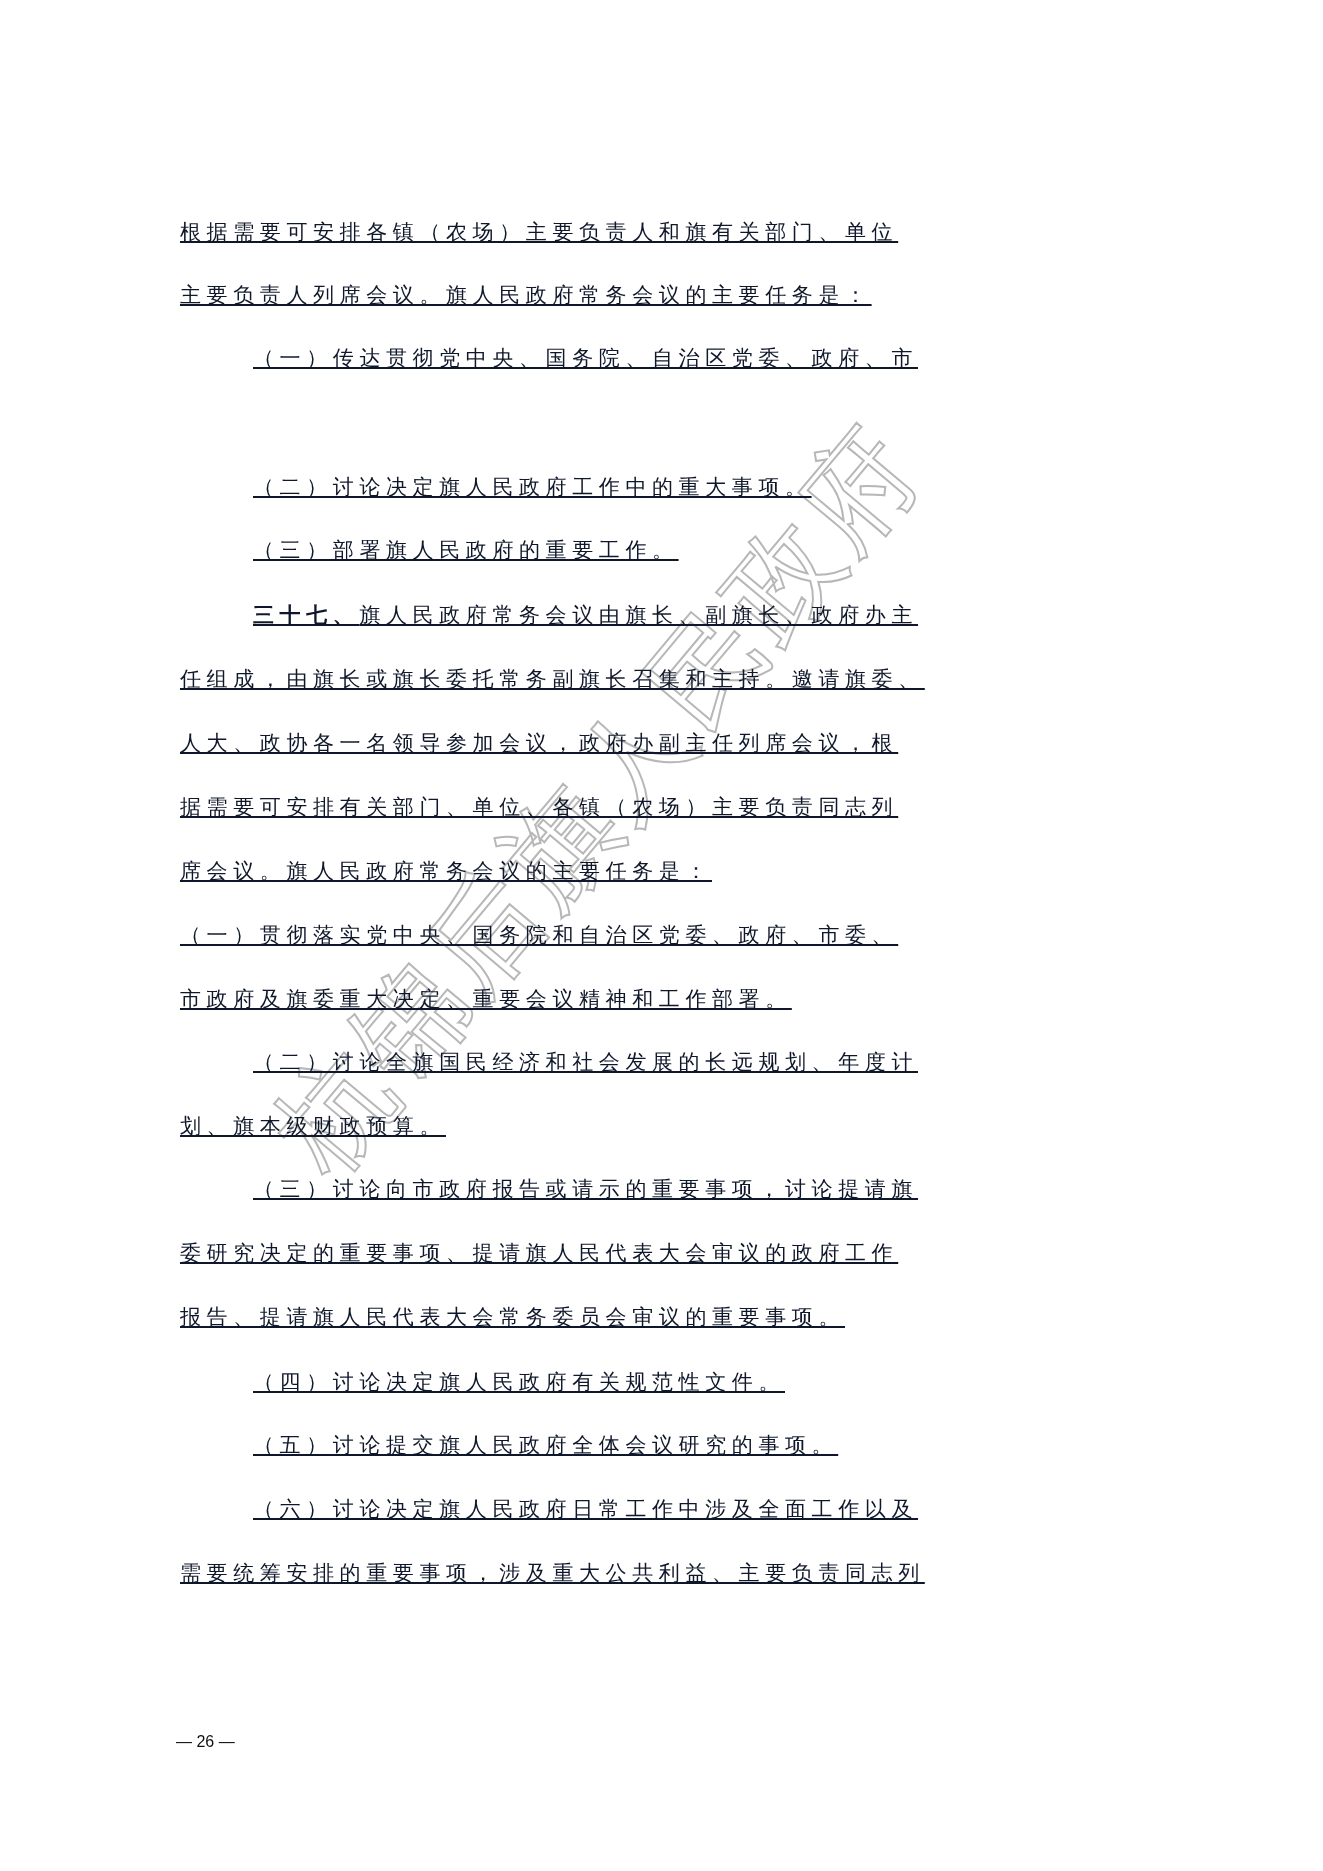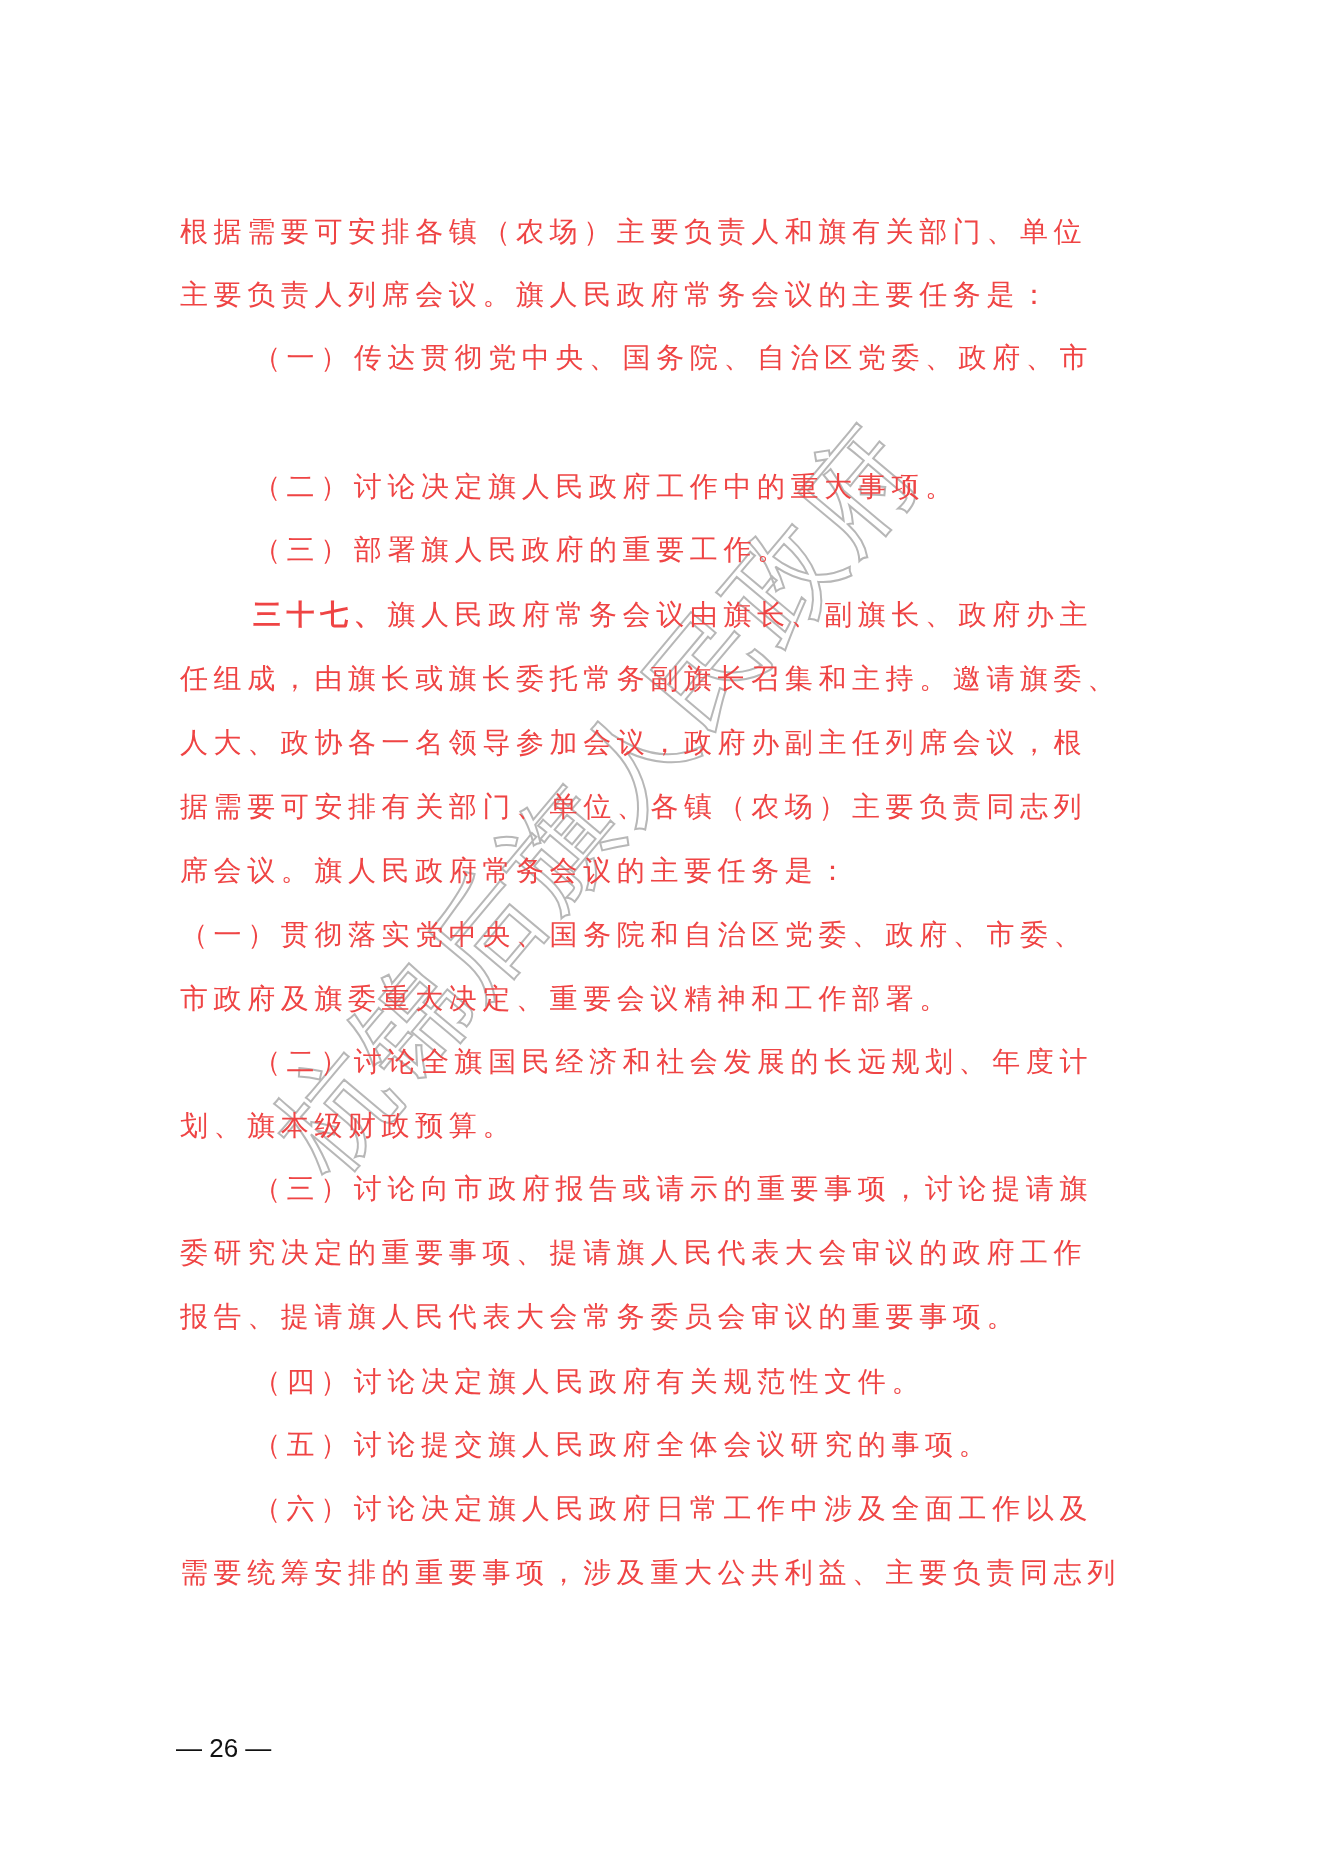--- a/index.html
+++ b/index.html
@@ -2,34 +2,35 @@
 <html><head>
 <meta charset="utf-8">
 <style>
   html, body { margin: 0; padding: 0; background: #ffffff; }
   body { width: 1323px; height: 1871px; position: relative; overflow: hidden; }
   .page { position: absolute; left: 0; top: 0; width: 1323px; height: 1871px; background: #fff; }
   .line {
     position: absolute;
     left: 180px;
     font-family: "DejaVu Sans", "Liberation Sans", sans-serif;
-    font-size: 28px;
+    font-size: 21px;
     letter-spacing: 5.6px;
-    color: #ef4444;
+    color: #0f172a;
     white-space: nowrap;
     line-height: 40px;
+    text-decoration: underline;
   }
   .indent { left: 253px; }
   .bold { font-weight: bold; }
   .page-number {
     position: absolute;
     left: 176px;
     top: 1733px;
     font-family: "Liberation Sans", sans-serif;
-    font-size: 26px;
+    font-size: 16px;
     color: #111;
     white-space: nowrap;
   }
   .watermark {
     position: absolute;
     left: 300px;
     top: 1080px;
     font-family: "DejaVu Serif", "Liberation Serif", serif;
     font-size: 112px;
     color: transparent;

